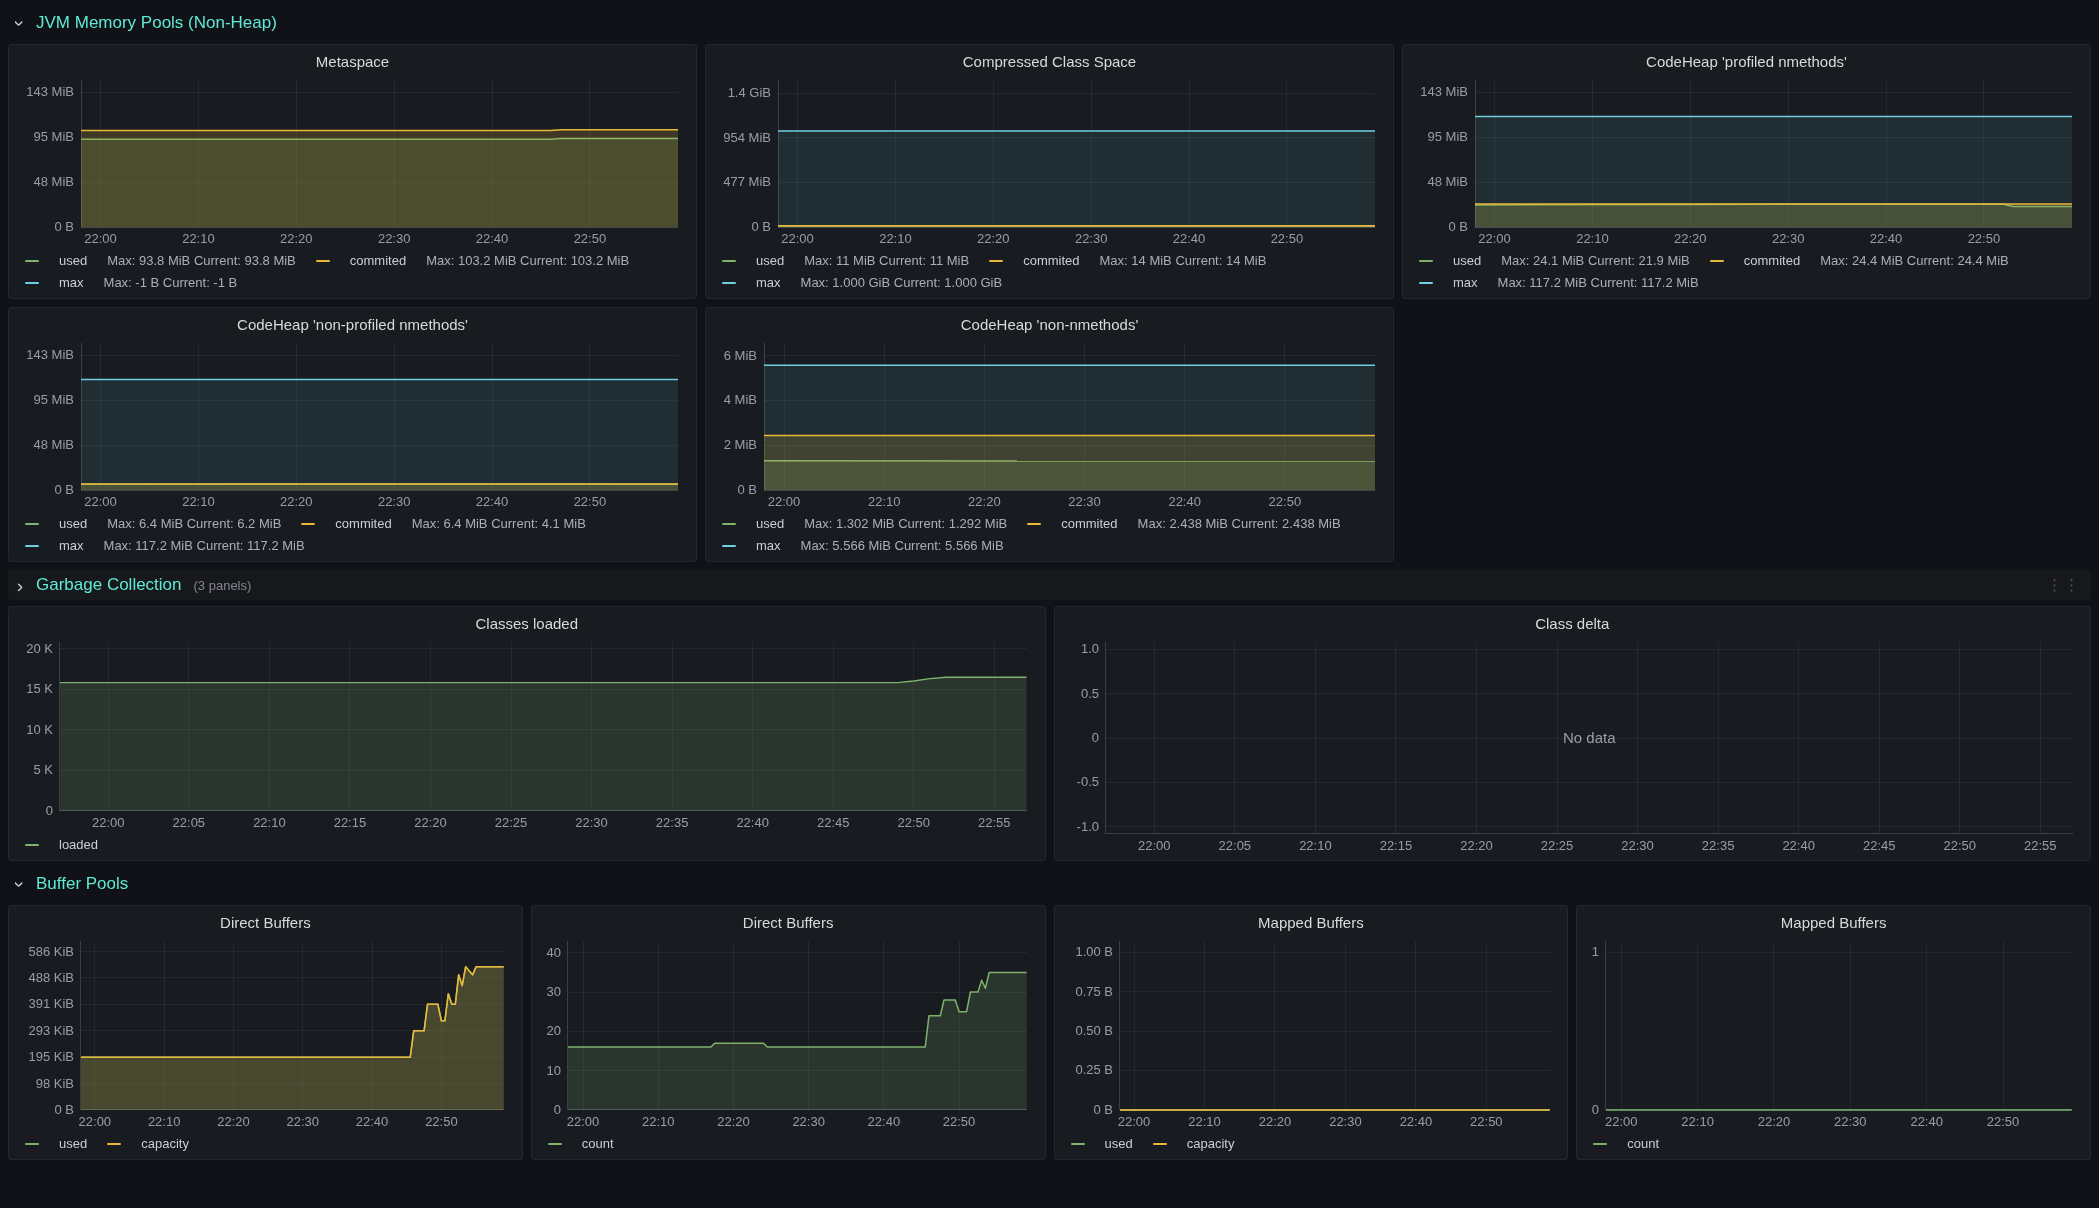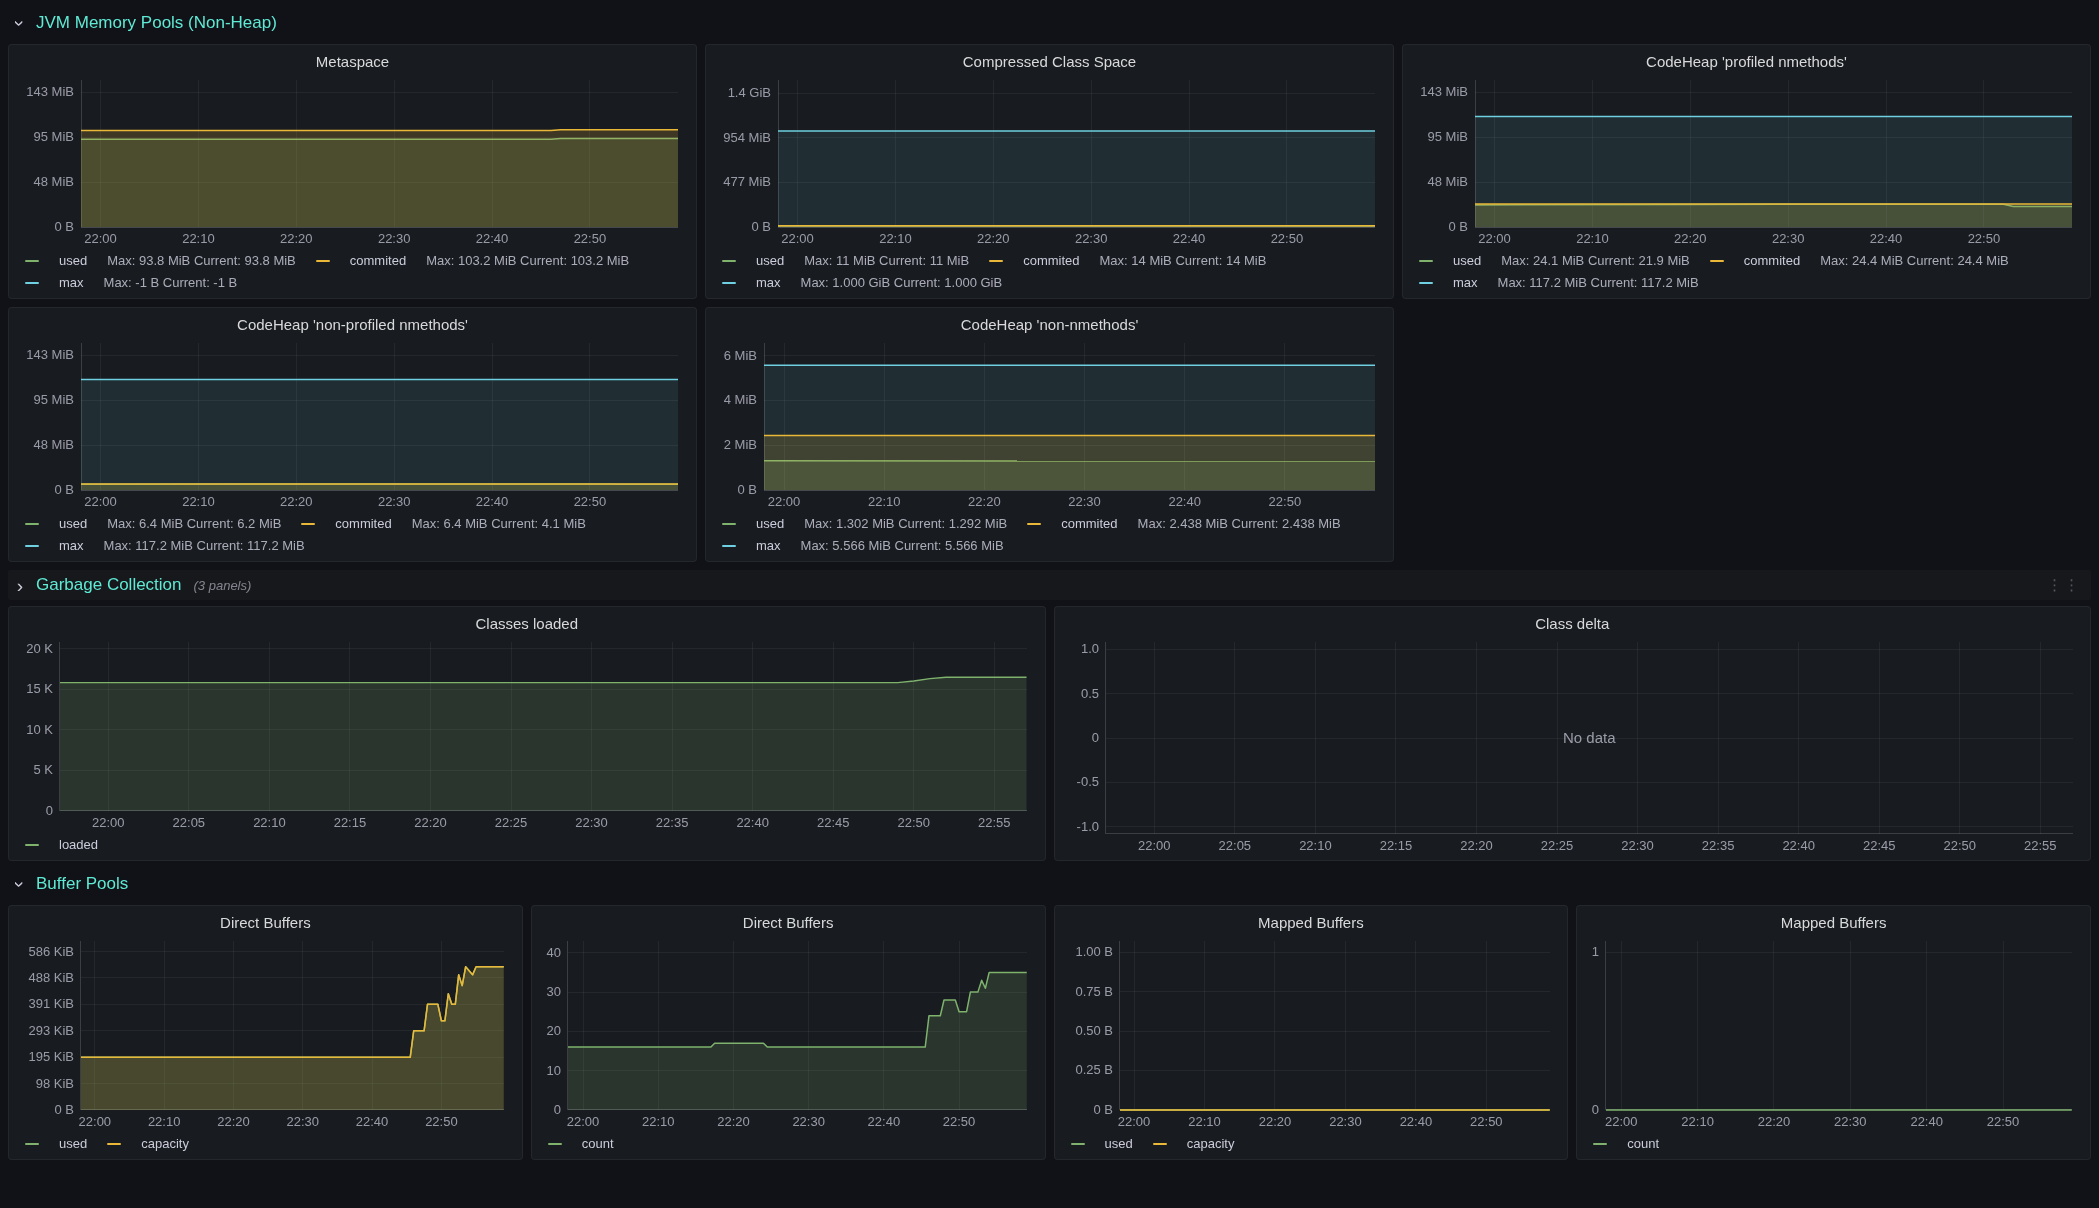--- a/index.html
+++ b/index.html
@@ -4,21 +4,21 @@
 <style>
   *{box-sizing:border-box;margin:0;padding:0}
   html,body{width:2099px;height:1208px;overflow:hidden}
   body{background:#111217;font-family:"Liberation Sans",sans-serif;color:#ccccdc}
   .dashboard{padding:6px 8px}
   .section-row{display:flex;align-items:center;height:30px;gap:8px;padding:0 4px;margin:2px 0 6px;cursor:pointer;border-radius:2px}
   .section-row.collapsed{background:#17181c}
   .chevron{font-size:19px;line-height:1;width:16px;display:flex;justify-content:center;color:#ccccdc}
   .chevron-down{display:inline-block;transform:rotate(90deg)}
   .section-title{font-size:17px;font-weight:500;color:#5eead4}
-  .panel-count{font-size:13px;font-style:italic;color:rgba(204,204,220,0.6);margin-left:4px}
+  .panel-count{font-size:13px;color:rgba(204,204,220,0.6);margin-left:4px}
   .drag-dots{margin-left:auto;margin-right:6px;color:rgba(204,204,220,0.35);font-size:15px;letter-spacing:2px;cursor:grab}
   .grid{display:grid;gap:8px;margin-bottom:8px}
   .cols-3{grid-template-columns:repeat(3,1fr)}
   .cols-2{grid-template-columns:repeat(2,1fr)}
   .cols-4{grid-template-columns:repeat(4,1fr)}
   .panel{background:#181b1f;border:1px solid rgba(204,204,220,0.07);border-radius:4px;height:255px;display:flex;flex-direction:column;padding:2px 8px 4px}
   .panel-title{text-align:center;font-size:15px;color:#d8d9da;padding:6px 0 2px;cursor:pointer;white-space:nowrap;overflow:hidden;text-overflow:ellipsis}
   .chart-area{flex:1;min-height:0;position:relative}
   svg.chart{width:100%;height:100%;display:block}
   svg.chart text{font-family:"Liberation Sans",sans-serif;font-size:13px;fill:rgba(204,204,220,0.72)}

